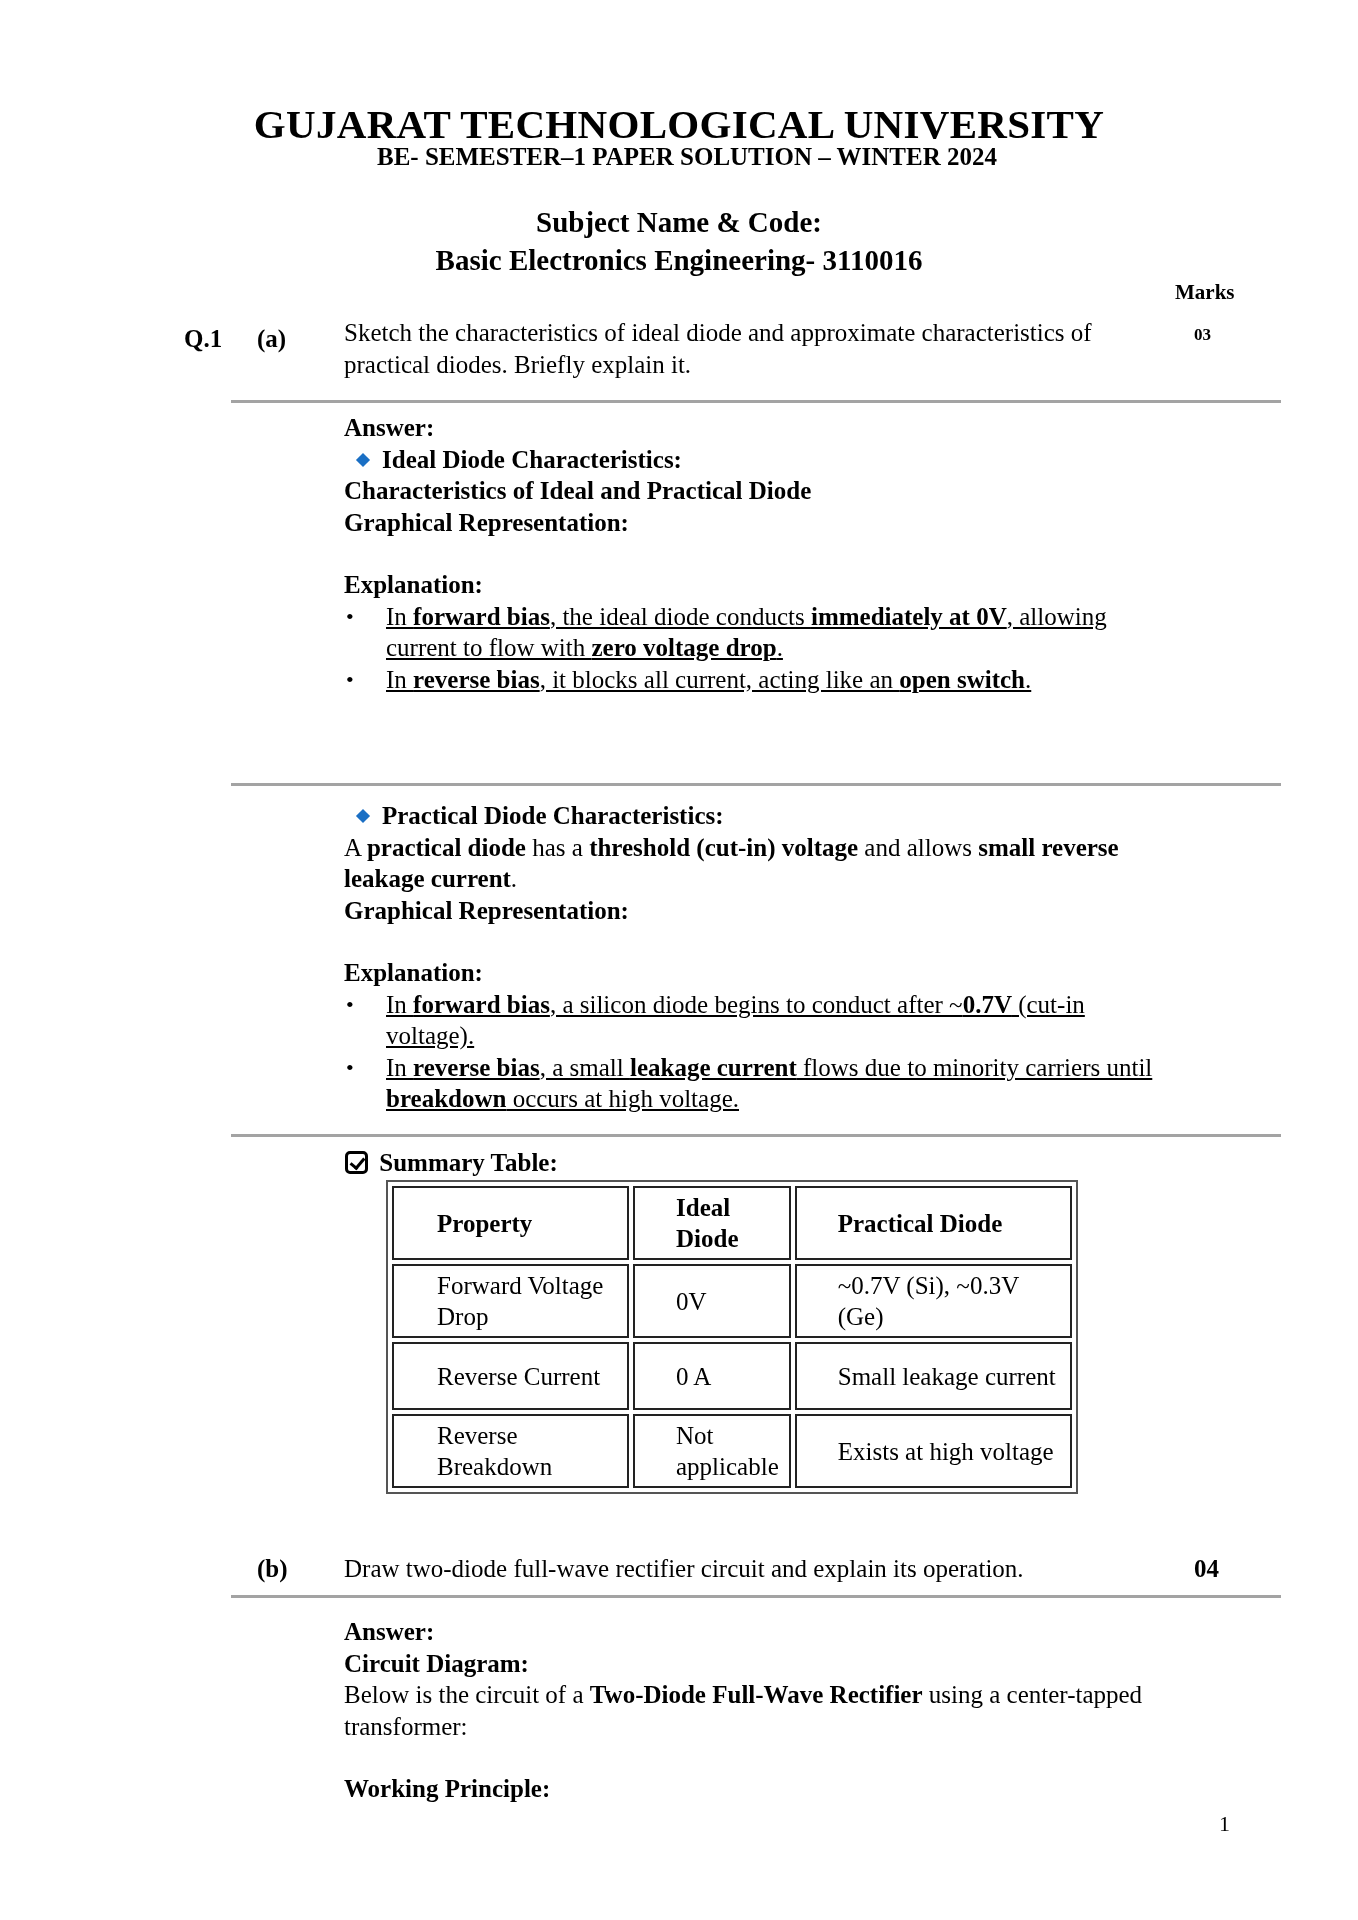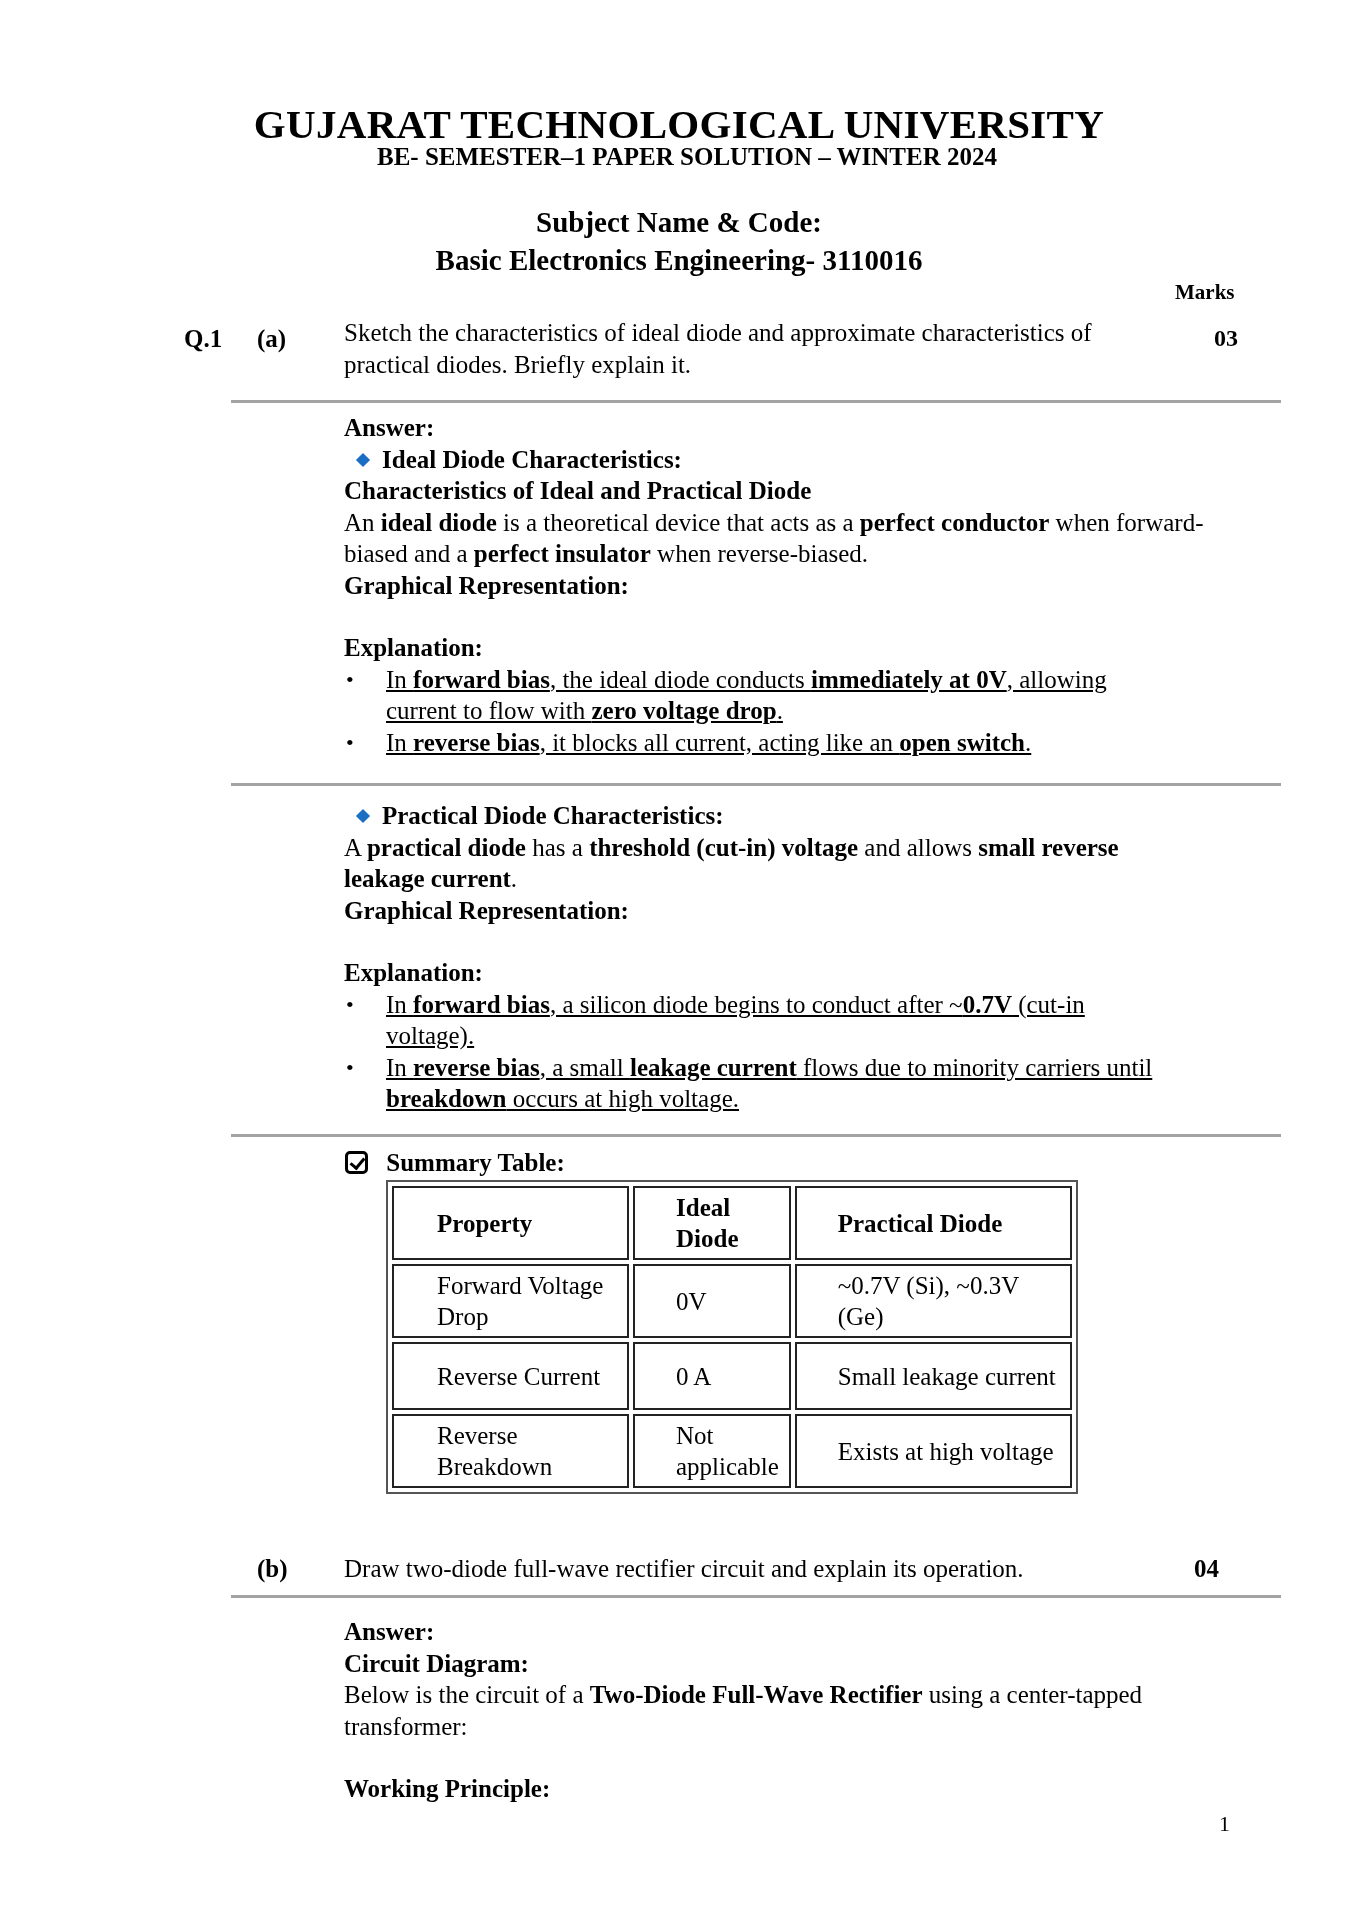--- a/index.html
+++ b/index.html
@@ -35,28 +35,27 @@
 
 <div class="abs center h1" style="top:100px;">GUJARAT TECHNOLOGICAL UNIVERSITY</div>
 <div class="abs center h2" style="top:143px;">BE- SEMESTER–1 PAPER SOLUTION – WINTER 2024</div>
 <div class="abs center h3" style="top:206px;font-size:29px;">Subject Name &amp; Code:</div>
 <div class="abs center h3" style="top:244px;font-size:29px;">Basic Electronics Engineering- 3110016</div>
 <div class="abs b" style="left:1175px;top:280px;font-size:21px;font-family:Liberation Serif, serif;">Marks</div>
 
 <div class="abs b" style="left:184px;top:325px;font-size:25px;">Q.1</div>
 <div class="abs b" style="left:257px;top:325px;font-size:25px;">(a)</div>
 <div class="abs txt" style="left:344px;top:317px;width:830px;">Sketch the characteristics of ideal diode and approximate characteristics of practical diodes. Briefly explain it.</div>
-<div class="abs b" style="left:1194px;top:325px;font-size:24px;margin-left:20px;">03</div>
+<div class="abs b" style="left:1194px;top:325px;font-size:17px;">03</div>
 <div class="rule" style="top:400px;"></div>
 
 <div class="abs txt" style="left:344px;top:412px;width:900px;">
   <div class="b">Answer:</div>
   <div class="b"><span class="diamond"></span><span>Ideal Diode Characteristics:</span></div>
   <div class="b">Characteristics of Ideal and Practical Diode</div>
-  <div><span>An </span><span class="b">ideal diode</span><span> is a theoretical device that acts as a </span><span class="b">perfect conductor</span><span> when forward-biased and a </span><span class="b">perfect insulator</span><span> when reverse-biased.</span></div>
   <div class="b">Graphical Representation:</div>
   <div style="height:31px;"></div>
   <div class="b">Explanation:</div>
   <ul class="bullet-list" style="width:780px;">
       <li><span>In </span><span class="b">forward bias</span><span>, the ideal diode conducts </span><span class="b">immediately at 0V</span><span>, allowing current to flow with </span><span class="b">zero voltage drop</span><span>.</span></li>
       <li><span>In </span><span class="b">reverse bias</span><span>, it blocks all current, acting like an </span><span class="b">open switch</span><span>.</span></li>
     </ul>
 </div>
 <div class="rule" style="top:783px;"></div>
 
@@ -68,21 +67,21 @@
   <div class="b">Explanation:</div>
   <ul class="bullet-list" style="width:830px;">
       <li><span>In </span><span class="b">forward bias</span><span>, a silicon diode begins to conduct after ~</span><span class="b">0.7V</span><span> (cut-in voltage).</span></li>
       <li><span>In </span><span class="b">reverse bias</span><span>, a small </span><span class="b">leakage current</span><span> flows due to minority carriers until </span><span class="b">breakdown</span><span> occurs at high voltage.</span></li>
     </ul>
 </div>
 <div class="rule" style="top:1134px;"></div>
 
 <div class="abs txt" style="left:345px;top:1147px;">
   <span class="chk" style="vertical-align:-3px;"></span>
-  <span class="b" style="margin-left:12px;">Summary Table:</span>
+  <span class="b" style="margin-left:5px;">Summary Table:</span>
 </div>
 <table class="sum">
   <thead>
     <tr>
       <th style="width:180px;">Property</th>
       <th class="c2" style="width:80px;">Ideal Diode</th>
       <th class="c3">Practical Diode</th>
     </tr>
   </thead>
   <tbody>

